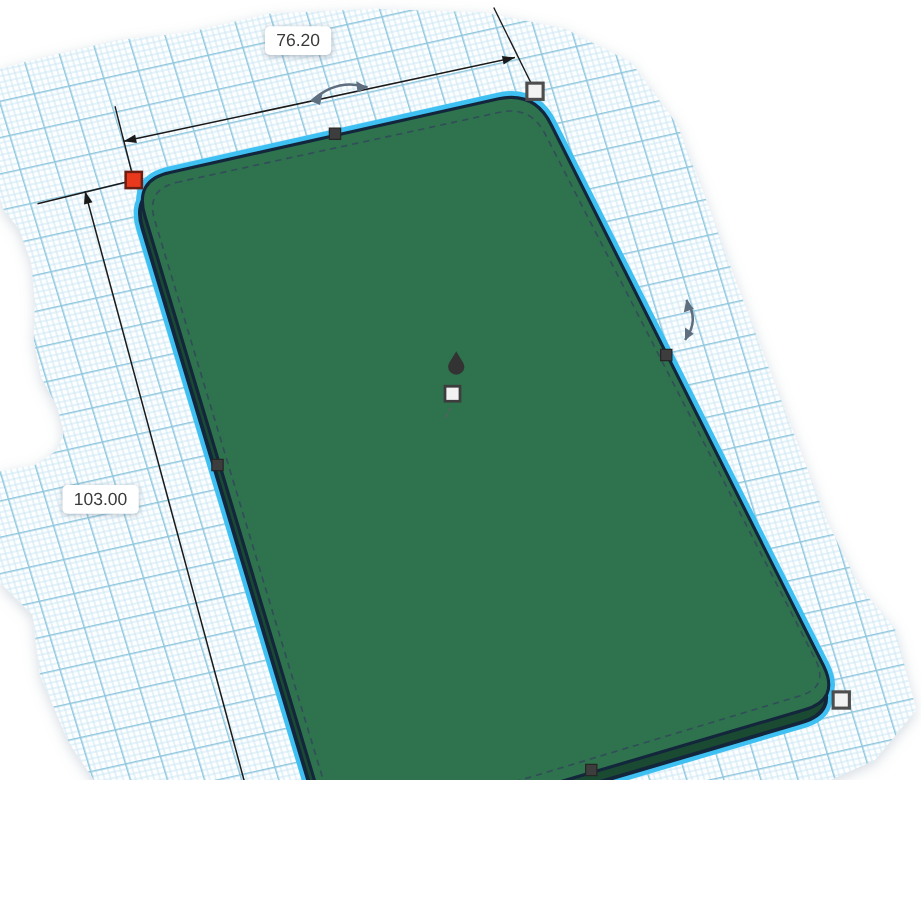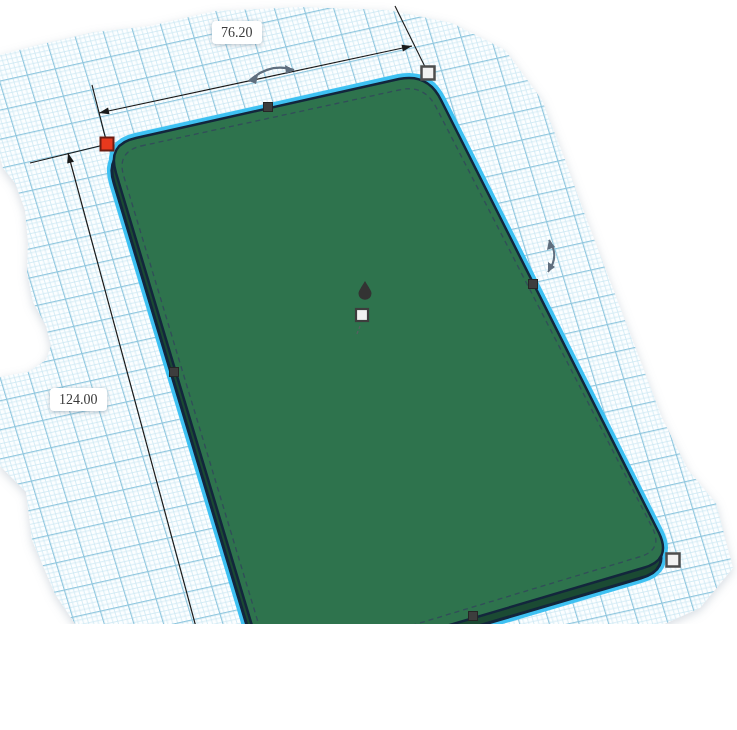--- a/index.html
+++ b/index.html
@@ -1,17 +1,17 @@
 <!DOCTYPE html>
 <html><head>
 <meta charset="utf-8">
 <style>
   html,body{margin:0;padding:0;background:#ffffff;}
   .stage{position:relative;width:737px;height:624px;background:#ffffff;overflow:hidden;
-         font-family:Liberation Serif, serif;}
+         font-family:Liberation Sans, sans-serif;}
   .stage svg{position:absolute;left:0;top:0;}
   .dim-label{position:absolute;background:#ffffff;border-radius:4px;padding:3px 9px;
              font-size:14px;color:#3a3a3a;line-height:17px;
              box-shadow:0 1px 4px rgba(90,110,130,.45);white-space:nowrap;}
   .dim-label.w{left:212px;top:21px;}
   .dim-label.h{left:50px;top:388px;}
 </style>
 </head>
 <body>
 
@@ -84,14 +84,14 @@
   <rect x="421.5" y="66.5" width="13" height="13" stroke-width="2.5" stroke="#4D4D4D" fill="#F2F2F2"></rect>
   <rect x="262.5" y="671.5" width="13" height="13" stroke-width="2.5" stroke="#4D4D4D" fill="#F2F2F2"></rect>
   <rect x="666.5" y="553.5" width="13" height="13" stroke-width="2.5" stroke="#4D4D4D" fill="#F2F2F2"></rect>
 
   <path d="M365,281 C368,286.5 371.5,290.5 371.5,293.5 A6.5,6.2 0 1 1 358.5,293.5 C358.5,290.5 362,286.5 365,281 Z" fill="#333333"></path>
   <rect x="356" y="309" width="12" height="12" stroke="#3D3D3D" stroke-width="2.2" fill="#F2F2F2"></rect>
   <path d="M360,326 l-1,3 M358,331 l-1,3" stroke="#55615f" stroke-width="1.4" fill="none"></path>
 </svg>
 
 <div class="dim-label w">76.20</div>
-<div class="dim-label h">124.00</div>
+<div class="dim-label h">103.00</div>
 </div>
 
 </body></html>

